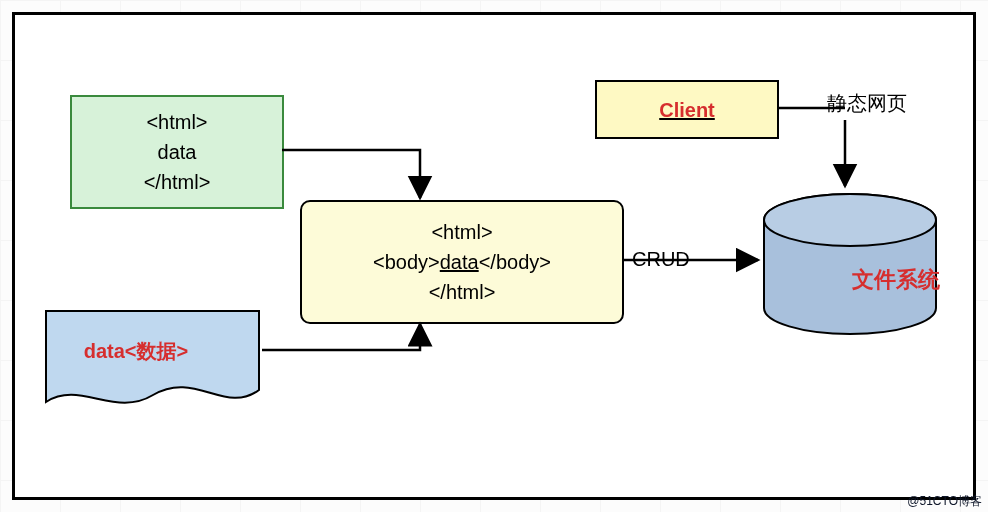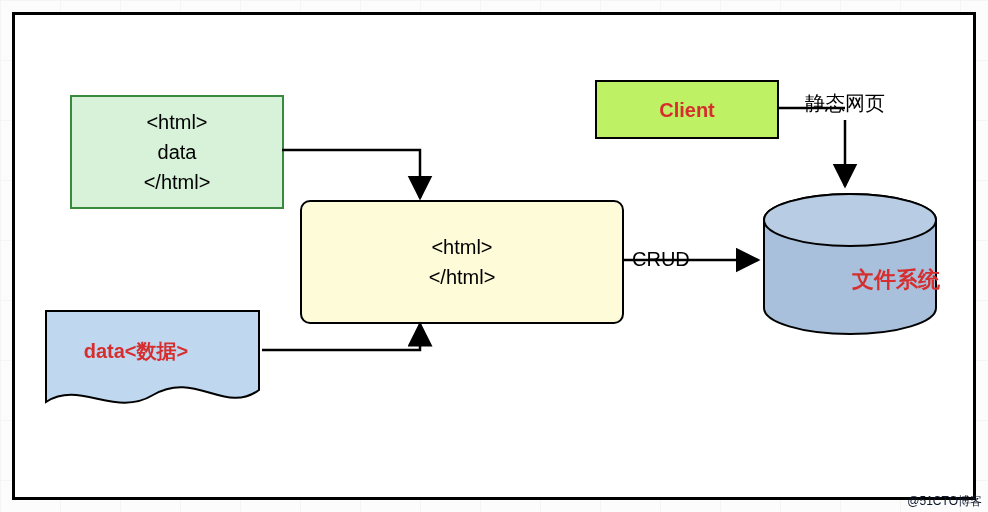--- a/index.html
+++ b/index.html
@@ -1,21 +1,21 @@
 <!DOCTYPE html>
 <html><head>
 <meta charset="utf-8">
 <style>
   html,body{margin:0;padding:0;width:988px;height:512px;font-family:Arial,"Microsoft YaHei",sans-serif;background:#fcfcfc;}
   .grid{position:absolute;inset:0;background-image:linear-gradient(#f0f0f0 1px,transparent 1px),linear-gradient(90deg,#f0f0f0 1px,transparent 1px);background-size:60px 60px;opacity:.6;}
   .frame{position:absolute;left:12px;top:12px;right:12px;bottom:12px;border:3px solid #000;background:#fff;}
   .box{position:absolute;border:2px solid #000;display:flex;align-items:center;justify-content:center;text-align:center;line-height:1.5;font-size:20px;}
   .green{background:#d7f2d9;border-color:#3a8a3d;}
   .yellow{background:#fdfbd8;}
-  .mint{background:#bef264;}
+  .mint{background:#fef9c3;text-decoration:underline;}
   .red{color:#d62e2e;font-weight:bold;}
   .doc{position:absolute;}
   .label{position:absolute;font-size:20px;}
   .underline{text-decoration:underline;}
   .watermark{position:absolute;right:6px;bottom:2px;font-size:12px;color:#0f172a;}
   svg.arrows{position:absolute;inset:0;pointer-events:none;}
 </style>
 </head>
 <body>
 
@@ -33,29 +33,32 @@
 <div class="doc" style="left:45px;top:310px;width:182px;height:100px;">
   <svg width="215" height="110" viewBox="0 0 215 110" preserveAspectRatio="none">
     <path d="M1 1 H214 V80 C180 105,150 60,108 85 C70 108,35 70,1 92 Z" fill="#bfd8ef" stroke="#000" stroke-width="2"></path>
   </svg>
   <div class="red" style="position:absolute;left:0;top:28px;width:100%;text-align:center;font-size:20px;">data&lt;数据&gt;</div>
 </div>
 
 <div class="box yellow" style="left:300px;top:200px;width:320px;height:120px;border-radius:10px;">
   <div>
     <div>&lt;html&gt;</div>
+    <div>
+      <span>&lt;body&gt;</span><span class="underline">data</span><span>&lt;/body&gt;</span>
+    </div>
     <div>&lt;/html&gt;</div>
   </div>
 </div>
 
 <div class="box mint" style="left:595px;top:80px;width:180px;height:55px;">
   <span class="red">Client</span>
 </div>
 
-<div class="label" style="left:805px;top:90px;">静态网页</div>
+<div class="label" style="left:827px;top:90px;">静态网页</div>
 
 <div class="label" style="left:632px;top:248px;">CRUD</div>
 
 <div style="position:absolute;left:760px;top:190px;width:180px;height:140px;">
   <svg width="180" height="150" viewBox="0 0 180 150">
     <ellipse cx="90" cy="30" rx="86" ry="26" fill="#9fb9d6" stroke="#000" stroke-width="2"></ellipse>
     <path d="M4 30 V118 A86 26 0 0 0 176 118 V30" fill="#a8c0dc" stroke="#000" stroke-width="2"></path>
     <ellipse cx="90" cy="30" rx="86" ry="26" fill="#b8cde4" stroke="#000" stroke-width="2"></ellipse>
   </svg>
   <div class="red" style="position:absolute;left:0;top:75px;width:100%;text-align:right;font-size:22px;">文件系统</div>

